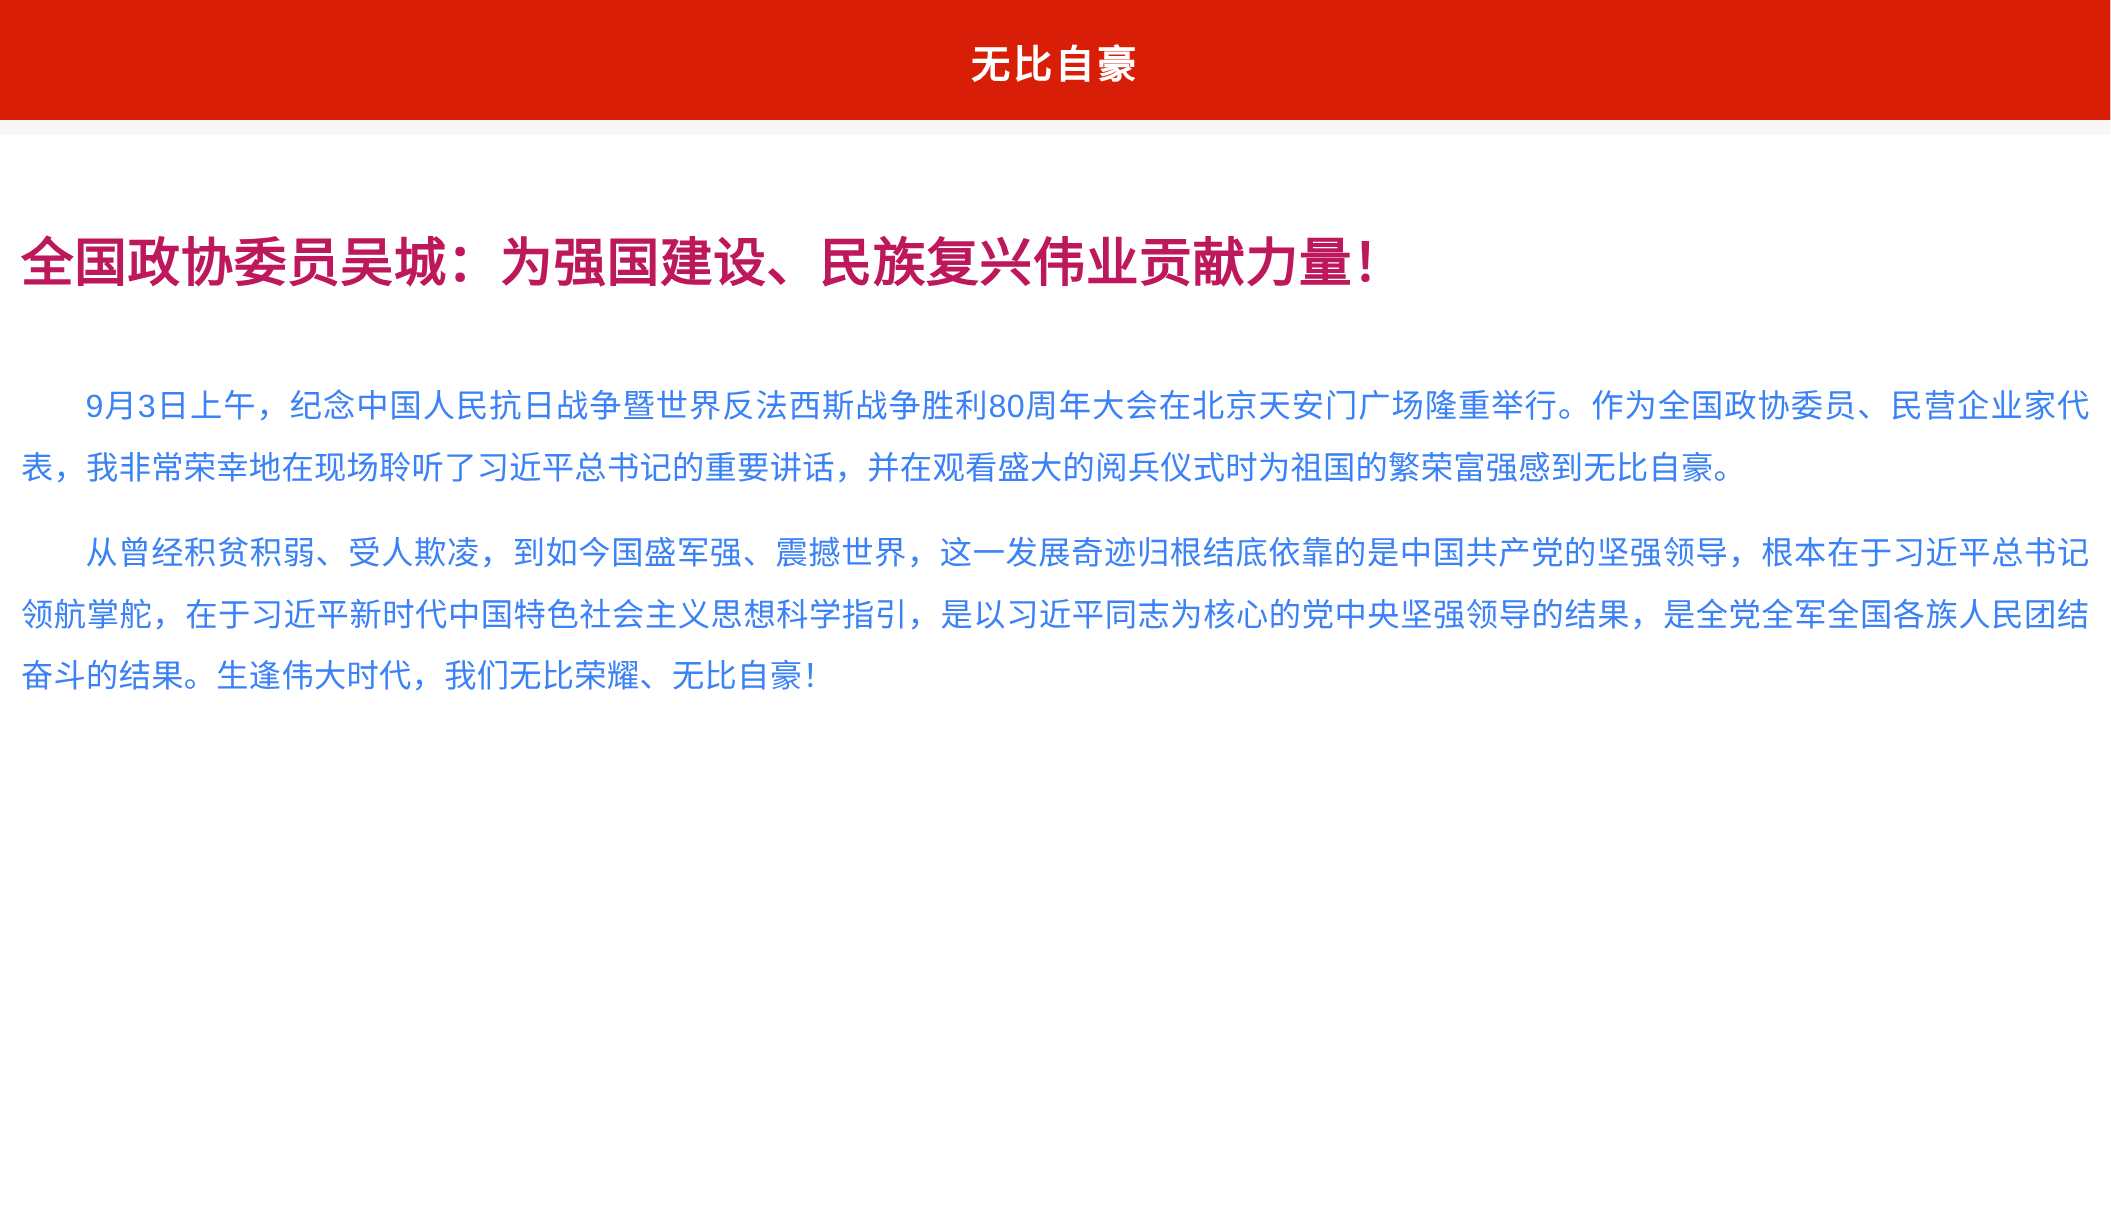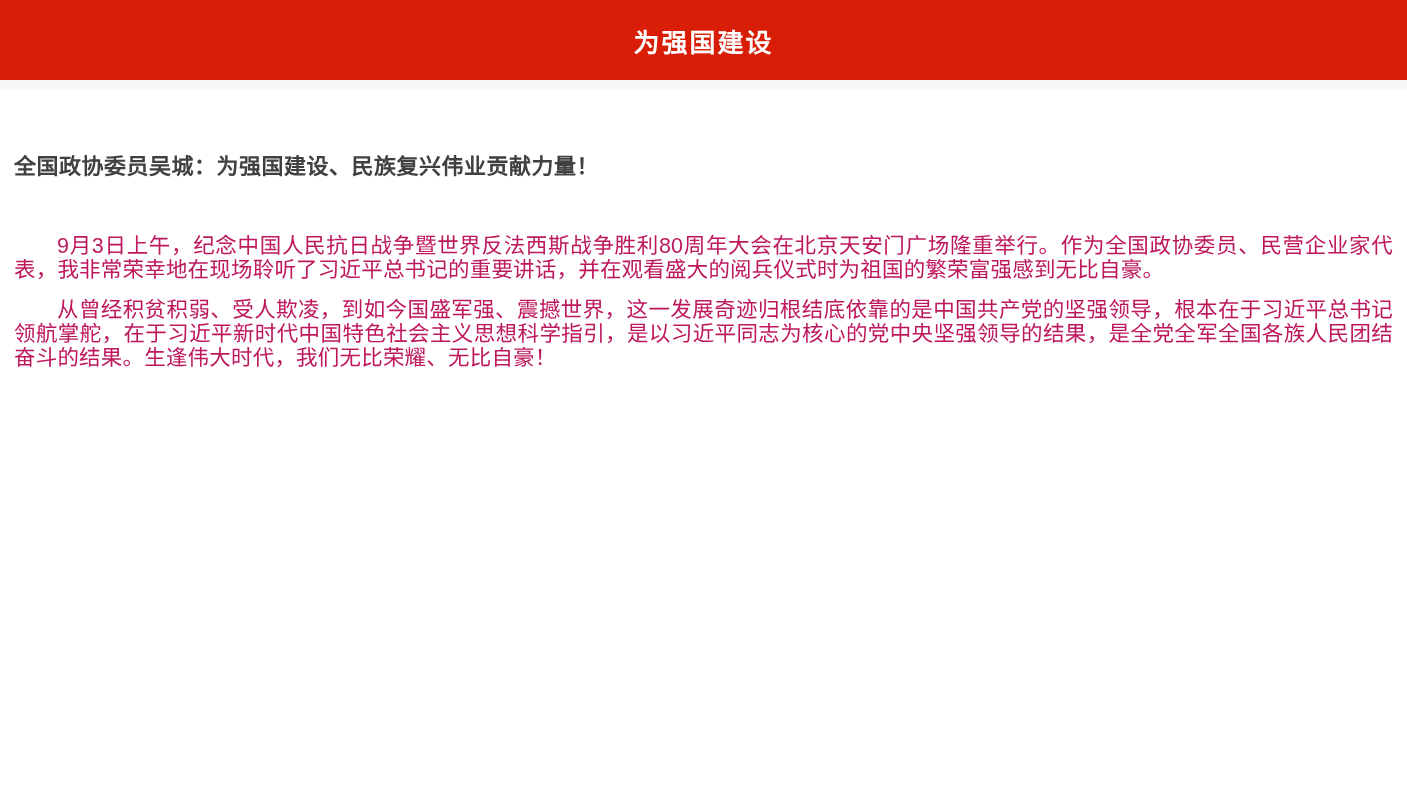--- a/index.html
+++ b/index.html
@@ -33,48 +33,48 @@
   }
   .header-gap {
     height: 10px;
     background: #f7f7f7;
   }
   .article {
     padding: 0 14px;
     box-sizing: border-box;
   }
   .article-title {
-    font-size: 22px;
+    font-size: 35px;
     font-weight: bold;
-    color: #404040;
+    color: #be185d;
     margin: 0;
     padding-top: 62px;
     line-height: 1.35;
     letter-spacing: 0.5px;
   }
   .article-body {
     padding-top: 52px;
   }
   .para {
     font-size: 21.5px;
-    line-height: 24px;
-    color: #be185d;
+    line-height: 41px;
+    color: #3b82f6;
     margin: 0 0 16px 0;
     text-indent: 2em;
     text-align: justify;
     letter-spacing: 0.2px;
   }
 </style>
 </head>
 <body>
 
 <div class="page">
 
   <div class="site-header">
-    <span class="site-title">为强国建设</span>
+    <span class="site-title">无比自豪</span>
   </div>
 
   <div class="header-gap"></div>
 
   <div class="article">
     <h1 class="article-title">全国政协委员吴城：为强国建设、民族复兴伟业贡献力量！</h1>
 
     <div class="article-body">
       <p class="para">9月3日上午，纪念中国人民抗日战争暨世界反法西斯战争胜利80周年大会在北京天安门广场隆重举行。作为全国政协委员、民营企业家代表，我非常荣幸地在现场聆听了习近平总书记的重要讲话，并在观看盛大的阅兵仪式时为祖国的繁荣富强感到无比自豪。</p>
       <p class="para">从曾经积贫积弱、受人欺凌，到如今国盛军强、震撼世界，这一发展奇迹归根结底依靠的是中国共产党的坚强领导，根本在于习近平总书记领航掌舵，在于习近平新时代中国特色社会主义思想科学指引，是以习近平同志为核心的党中央坚强领导的结果，是全党全军全国各族人民团结奋斗的结果。生逢伟大时代，我们无比荣耀、无比自豪！</p>

